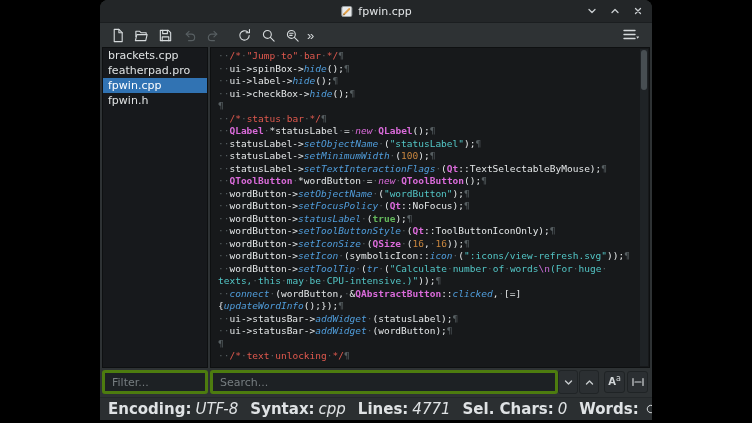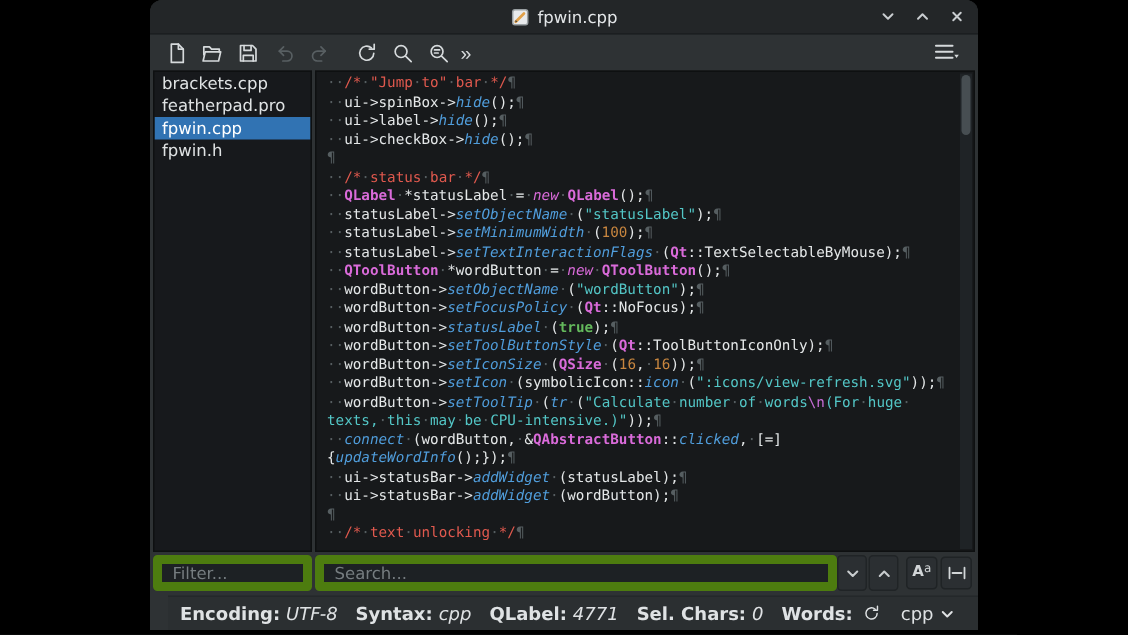--- a/index.html
+++ b/index.html
@@ -56,21 +56,21 @@
   .tok-cls{color:#da6bda;font-weight:bold;}
   .tok-fn{color:#509ddb;font-style:italic;}
   .tok-str{color:#53c6c6;}
   .tok-num{color:#c8863f;}
   .tok-esc{color:#c86dd7;}
   .tok-bool{color:#64b95c;font-weight:bold;}
   .vscrollbar{position:absolute;right:1px;top:1px;width:8px;height:317px;background:#1f2326;}
   .vthumb{position:absolute;left:1px;top:1px;width:6px;height:40px;background:#474e52;border-radius:3px;}
 
   
-  .text-field{position:absolute;top:370px;height:24px;background:#1d2124;border:6px solid #4d7c0f;
+  .text-field{position:absolute;top:370px;height:24px;background:#1d2124;border:3px solid #4d7c0f;
               border-radius:3px;box-sizing:border-box;color:#cfd3d5;font-size:11px;padding:0 7px;
               font-family:"DejaVu Sans", sans-serif;outline:none;}
   .text-field::placeholder{color:#767d80;}
   .filter-field{left:2px;width:106px;}
   .search-field{left:110px;width:348px;}
   .nav-btn{position:absolute;top:370px;width:20px;height:24px;background:#2b2f32;
            border:1px solid #202426;border-radius:3px;color:#c7cbcd;cursor:pointer;padding:0;
            display:flex;align-items:center;justify-content:center;box-sizing:border-box;}
   .nav-btn svg{fill:none;stroke:currentColor;stroke-width:1.4;stroke-linecap:round;stroke-linejoin:round;}
   .nav-down{left:458px;}
@@ -78,23 +78,23 @@
   .opt-btn{position:absolute;top:371px;width:21px;height:22px;background:#2b2f32;
            border:1px solid #1f2325;border-radius:3px;color:#d2d6d8;cursor:pointer;padding:0;
            display:flex;align-items:center;justify-content:center;box-sizing:border-box;}
   .case-btn{left:504px;font-family:"DejaVu Sans", sans-serif;}
   .case-big{font-size:10px;font-weight:bold;line-height:1;}
   .case-small{font-size:8px;line-height:1;position:relative;top:-3px;}
   .word-btn{left:527px;}
   .opt-btn svg{fill:none;stroke:currentColor;stroke-width:1.2;stroke-linecap:round;}
 
   
-  .statusbar{position:absolute;left:12px;top:397px;width:100%;height:23px;background:#2b2f31;
+  .statusbar{position:absolute;left:0;top:397px;width:100%;height:23px;background:#2b2f31;
              border-top:1px solid #24282a;display:flex;align-items:center;box-sizing:border-box;
-             font-size:12px;color:#dfe2e4;padding:0 8px;}
+             font-size:15px;color:#dfe2e4;padding:0 8px;}
   .status-left{display:flex;align-items:center;}
   .seg{display:flex;align-items:center;margin-right:12px;white-space:nowrap;}
   .seg b{font-weight:bold;margin-right:4px;}
   .seg i{font-style:italic;text-align:center;}
   .refresh-btn{background:transparent;border:none;color:#dfe2e4;cursor:pointer;padding:0;
                width:16px;height:16px;display:flex;align-items:center;justify-content:center;}
   .refresh-btn svg{fill:none;stroke:currentColor;stroke-width:1.3;stroke-linecap:round;stroke-linejoin:round;}
   .status-right{margin-left:auto;display:flex;align-items:center;gap:16px;}
   .syntax-combo{display:flex;align-items:center;gap:5px;cursor:pointer;color:#dfe2e4;}
   .syntax-combo svg{fill:none;stroke:currentColor;stroke-width:1.3;stroke-linecap:round;stroke-linejoin:round;}
@@ -267,21 +267,21 @@
       <div class="status-left">
           <span class="seg">
             <b>Encoding:</b>
             <i>UTF-8</i>
           </span>
           <span class="seg">
             <b>Syntax:</b>
             <i>cpp</i>
           </span>
           <span class="seg">
-            <b>QLabel:</b>
+            <b>Lines:</b>
             <i>4771</i>
           </span>
           <span class="seg">
             <b>Sel. Chars:</b>
             <i>0</i>
           </span>
           <span class="seg">
             <b>Words:</b>
             <button class="refresh-btn">
               <svg width="12" height="12" viewBox="0 0 16 16">

